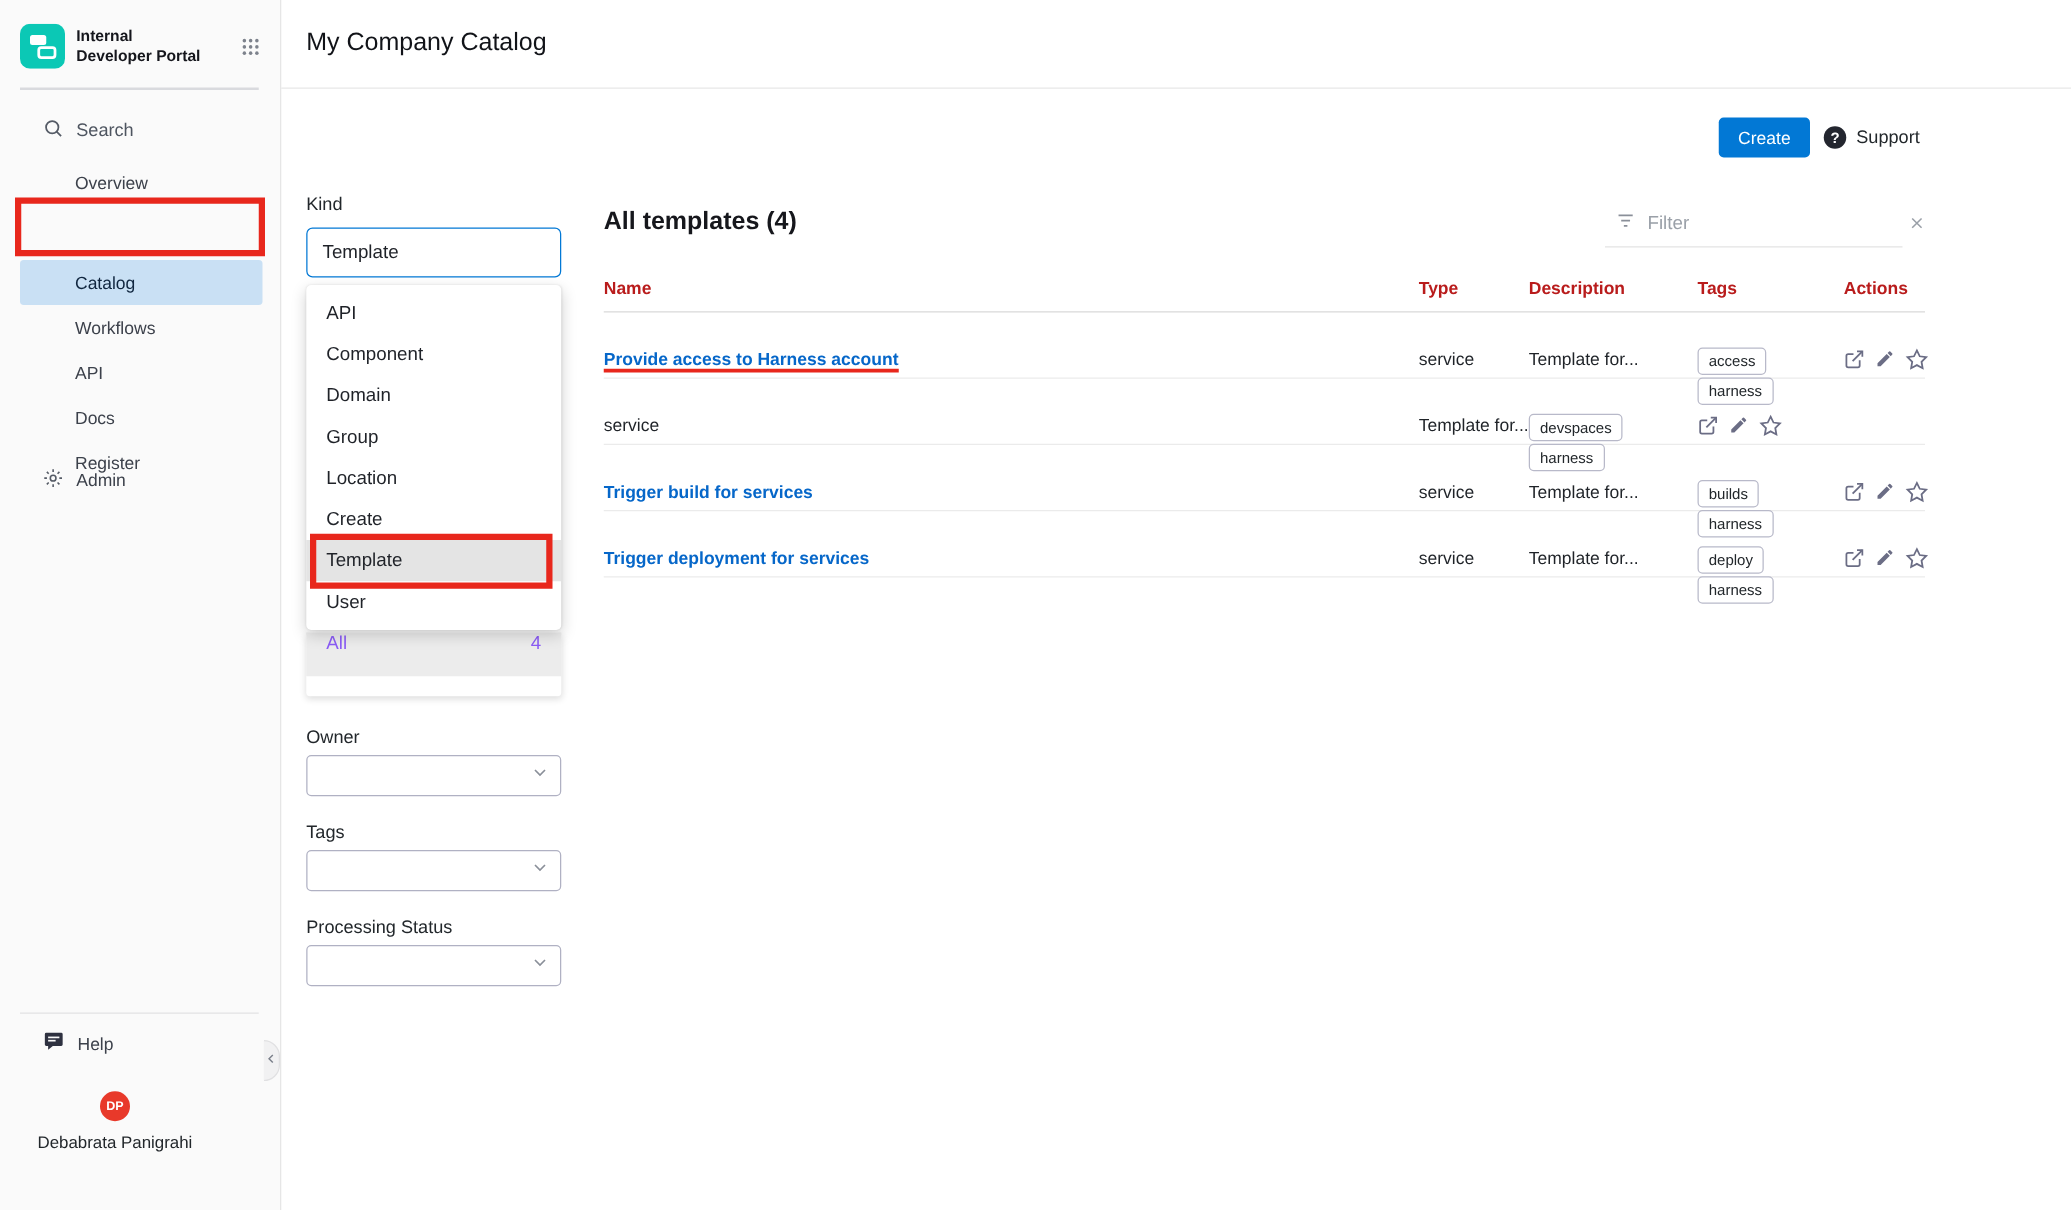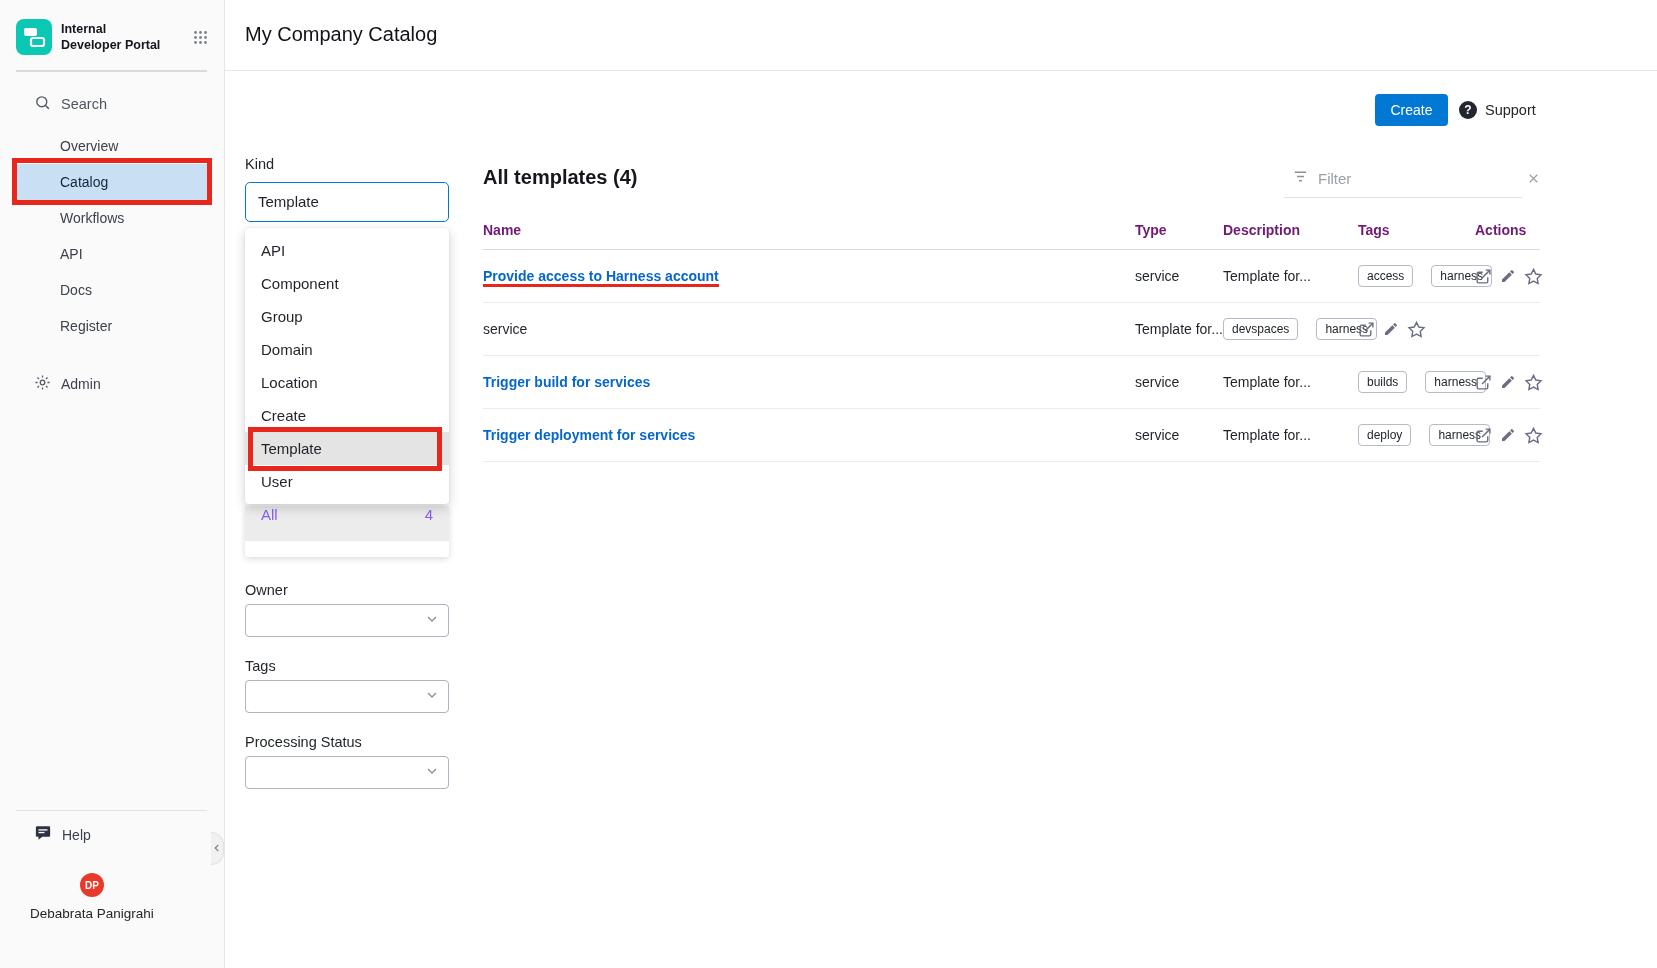--- a/index.html
+++ b/index.html
@@ -20,21 +20,21 @@
     color:#15161c; width:108px; }
   .grid-icon { margin-left:auto; cursor:pointer; display:flex; }
   .logo-divider { position:absolute; left:16px; top:70px; width:191px; height:2px; background:#d9dade; }
 
   .search-row { position:absolute; top:94px; left:34px; display:flex; gap:10px;
     align-items:center; font-size:14.5px; color:#4e5560; cursor:pointer; }
 
   .nav { position:absolute; top:128px; left:16px; width:194px; }
   .nav-item { height:36px; line-height:36px; padding-left:44px; font-size:14px;
     color:#3c414b; border-radius:3px; cursor:pointer; }
-  .nav-item.active { background:var(--active-bg); color:#10263f; font-weight:500; }
+  .nav-item.active { background:var(--active-bg); color:#10263f; font-weight:500;margin-top:44px; }
 
   .admin-row { position:absolute; top:374px; left:34px; display:flex; gap:10px;
     align-items:center; font-size:14px; color:#3c414b; cursor:pointer; }
 
   .bottom-divider { position:absolute; left:16px; top:810px; width:191px; height:1px; background:#e2e2e4; }
   .help-row { position:absolute; top:824px; left:34px; display:flex; gap:10px;
     align-items:center; font-size:14px; color:#3c414b; cursor:pointer; }
   .user-row { position:absolute; top:873px; left:30px; display:flex; gap:9px;
     align-items:center;flex-direction:column; }
   .avatar { width:24px; height:24px; border-radius:50%; background:var(--avatar);
@@ -90,25 +90,25 @@
   .filter-box { position:absolute; left:1284px; top:160px; width:238px; height:38px;
     display:flex; align-items:center; gap:9px; padding:0 8px;
     border-bottom:1px solid #e3e3e3; }
   .filter-box input { flex:1; border:none; outline:none; font-size:15px;
     font-family:inherit; color:#333; background:transparent; }
   .filter-box input::placeholder { color:#9aa0a8; }
   .clear-x { display:flex; cursor:pointer; }
 
   .table { position:absolute; left:483px; top:210px; width:1057px; }
   .thead, .trow { display:grid; grid-template-columns:652px 88px 135px 117px 65px; align-items:center; }
-  .thead { height:40px; border-bottom:1px solid #d9d9d9; font-size:14px; font-weight:700; color:#701a75; }
+  .thead { height:40px; border-bottom:1px solid #d9d9d9; font-size:14px; font-weight:700; color:#b91c1c; }
   .trow { height:53px; border-bottom:1px solid #ebebeb; font-size:14px; color:#1f2328; }
   .rowlink { color:var(--link); font-weight:600; text-decoration:none; cursor:pointer; }
   .annotated-link { border-bottom:3px solid var(--annotation); padding-bottom:0; }
-  .td.tags { display:flex; flex-direction:row; align-items:flex-start; gap:18px; }
+  .td.tags { display:flex; flex-direction:column; align-items:flex-start; gap:2px;margin-top:28px; }
   .tag { border:1px solid #b8b9c9; border-radius:4px; background:#fff; font-size:12px;
     color:#22272b; padding:2px 8px; line-height:1.35; cursor:pointer; }
   .td.actions { display:flex; gap:8px; align-items:center; }
   .aicon { display:flex; cursor:pointer; }
 
   
   .annot-box { position:absolute; border:5px solid var(--annotation); z-index:10; pointer-events:none; }
   .annot-catalog { left:12px; top:158px; width:200px; height:47px; }
   .annot-template { left:248px; top:427px; width:194px; height:44px; }
 </style>
@@ -220,22 +220,22 @@
     <span class="support-label">Support</span>
   </div>
 
   <div class="flabel kind-label">Kind</div>
   <div class="kind-select">
     <span>Template</span>
   </div>
   <div class="kind-menu">
       <div class="kind-option">API</div>
       <div class="kind-option">Component</div>
+      <div class="kind-option">Domain</div>
       <div class="kind-option">Group</div>
-      <div class="kind-option">Domain</div>
       <div class="kind-option">Location</div>
       <div class="kind-option">Create</div>
       <div class="kind-option selected">Template</div>
       <div class="kind-option">User</div>
     </div>
 
   <div class="facet-card">
     <div class="facet-all">
       <span>All</span>
       <span>4</span>

